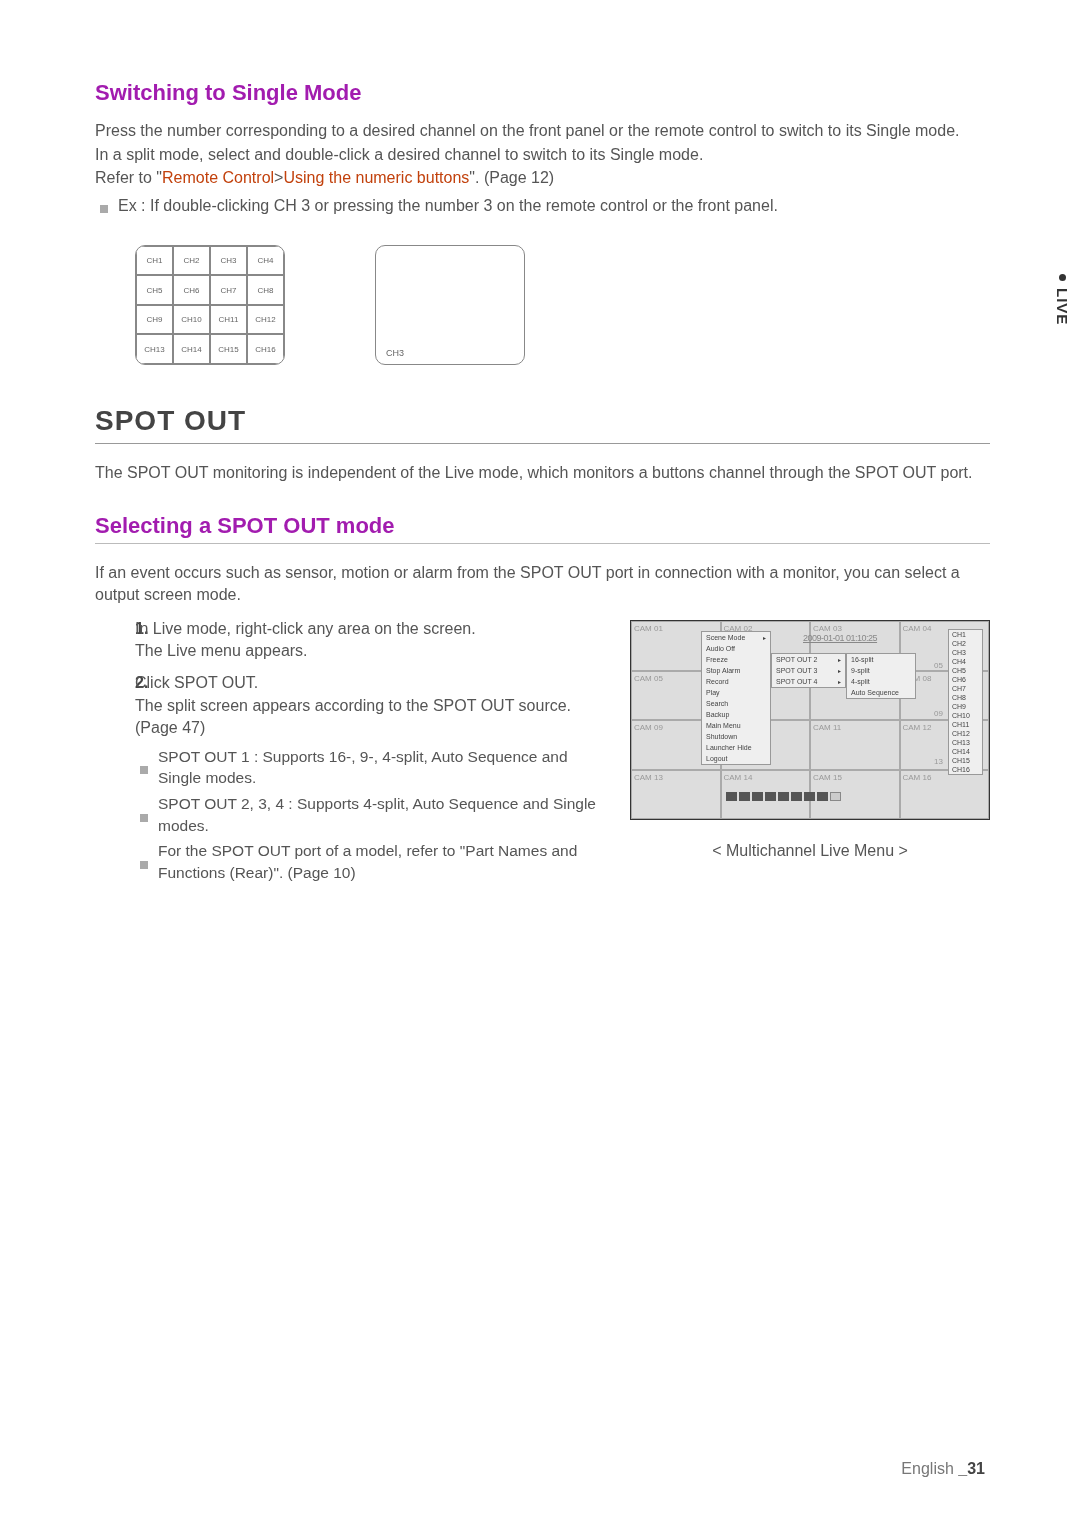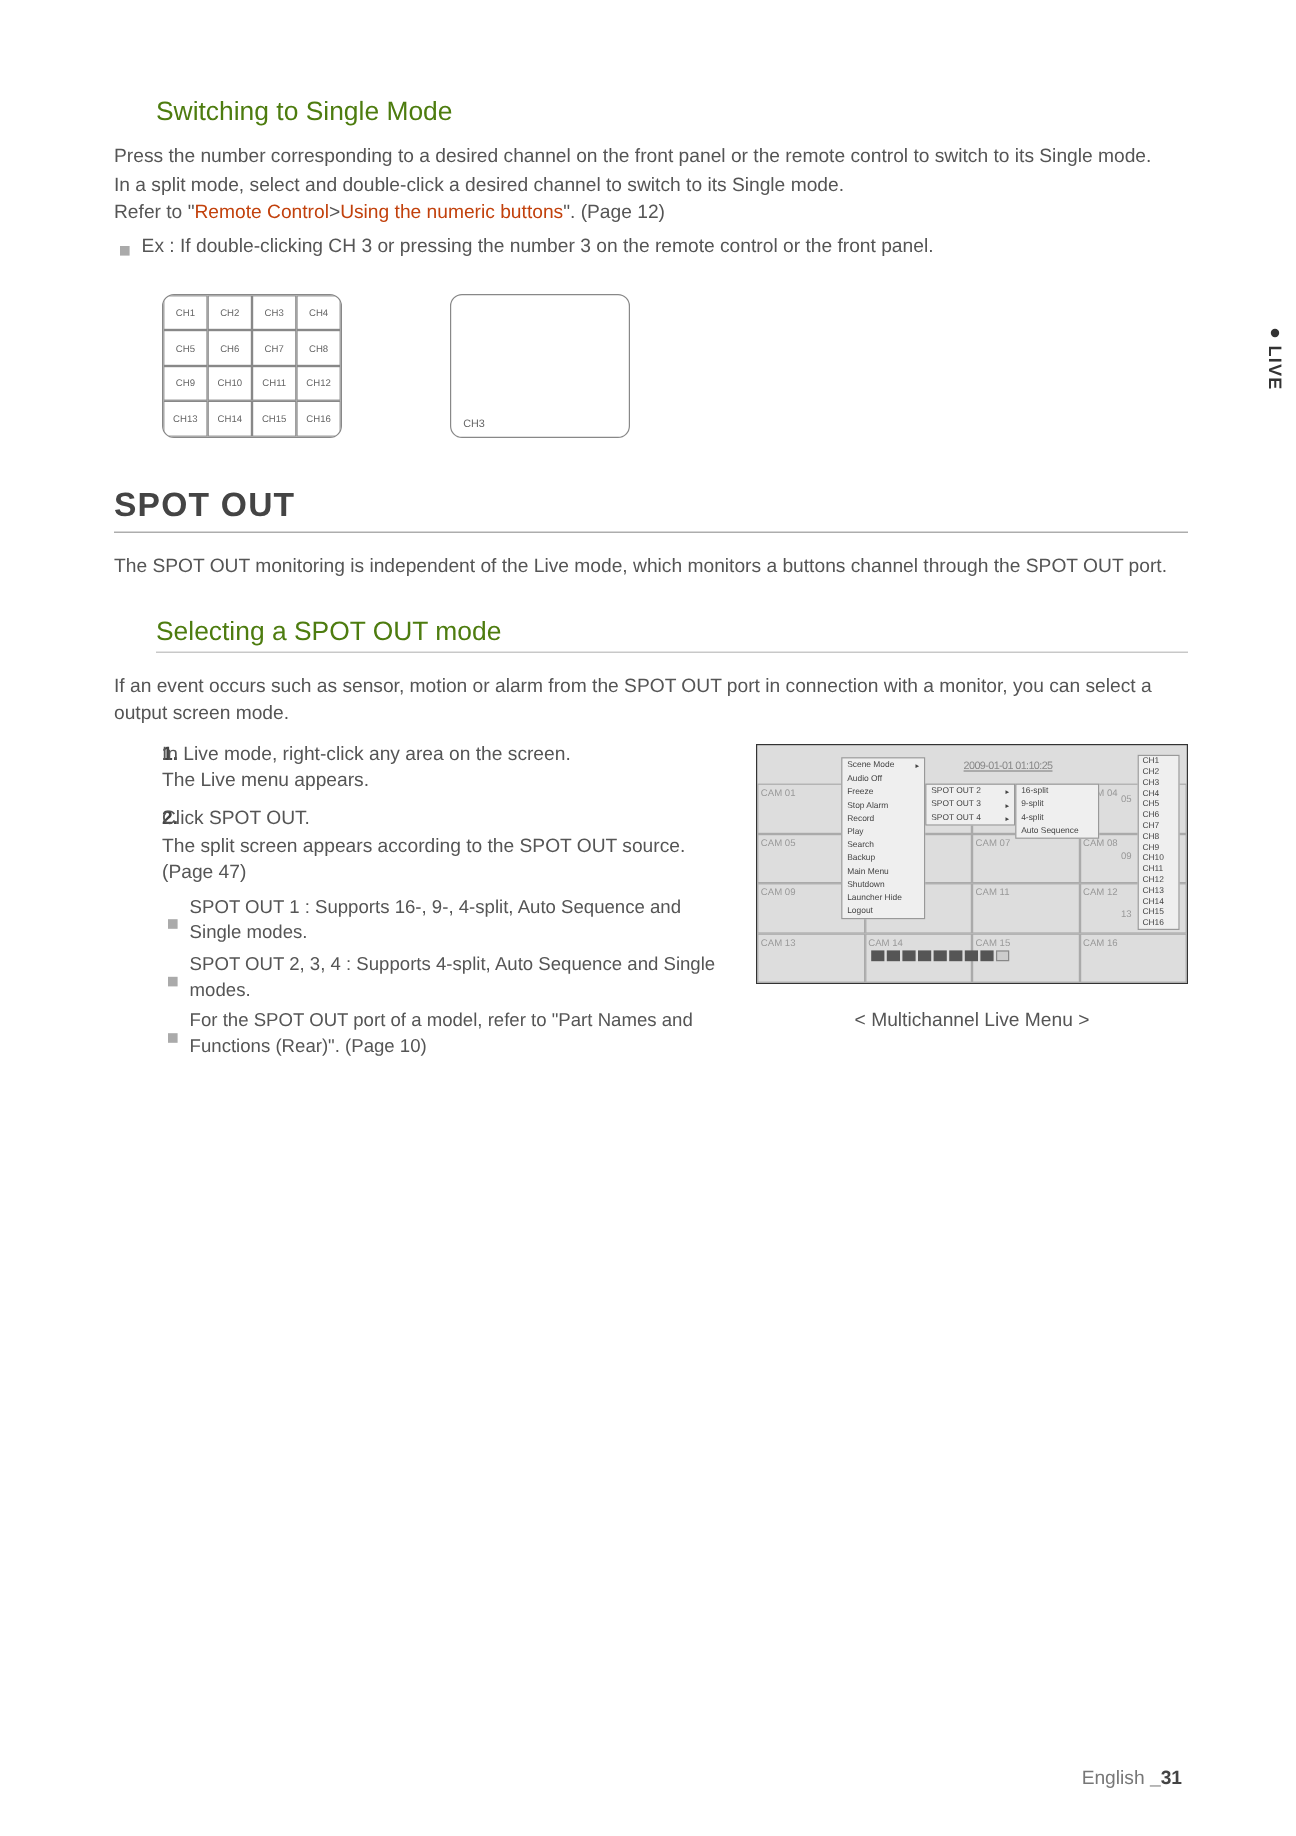--- a/index.html
+++ b/index.html
@@ -9,24 +9,23 @@
     background: #fff;
     font-family: Arial, Helvetica, sans-serif;
     color: #555;
     position: relative;
   }
   .page {
     padding: 80px 90px 0 95px;
   }
   .h2 {
     font-size: 22px;
-    color: #4d7c0f;
-    font-weight: 400;
+    color: #a21caf;
+    font-weight: 700;
     margin-bottom: 14px;
-    margin-left: 35px;
   }
   .body-text {
     font-size: 16px;
     line-height: 1.35;
     color: #555;
     margin-bottom: 2px;
   }
   .bold { font-weight: 400; color:#c2410c }
   .bullet-row {
     display: flex;
@@ -145,21 +144,20 @@
     height: 200px;
     position: relative;
     font-size: 7px;
     color:#444;
   }
   .shot .camgrid {
     position:absolute; inset:0;
     display:grid;
     grid-template-columns: repeat(4,1fr);
     grid-template-rows: repeat(4,1fr);
-    margin-top: 32px;
   }
   .shot .camgrid div {
     border:0.5px solid #aaa;
     position:relative;
     padding:2px;
     font-size:8px;
     color:#999;
   }
   .menu1 {
     position:absolute;
@@ -226,21 +224,21 @@
   }
   .toolbar .last { background:#ccc;border:1px solid #888 }
   .caption {
     text-align:center;
     font-size:16px;
     color:#555;
     margin-top:22px;
   }
   .footer {
     position:absolute;
-    bottom: 38px;
+    bottom: 52px;
     right: 95px;
     font-size:16px;
     color:#777;
   }
   .footer .pg { font-weight:700; color:#444 }
 </style>
 </head>
 <body>
 
 <div class="tab">

